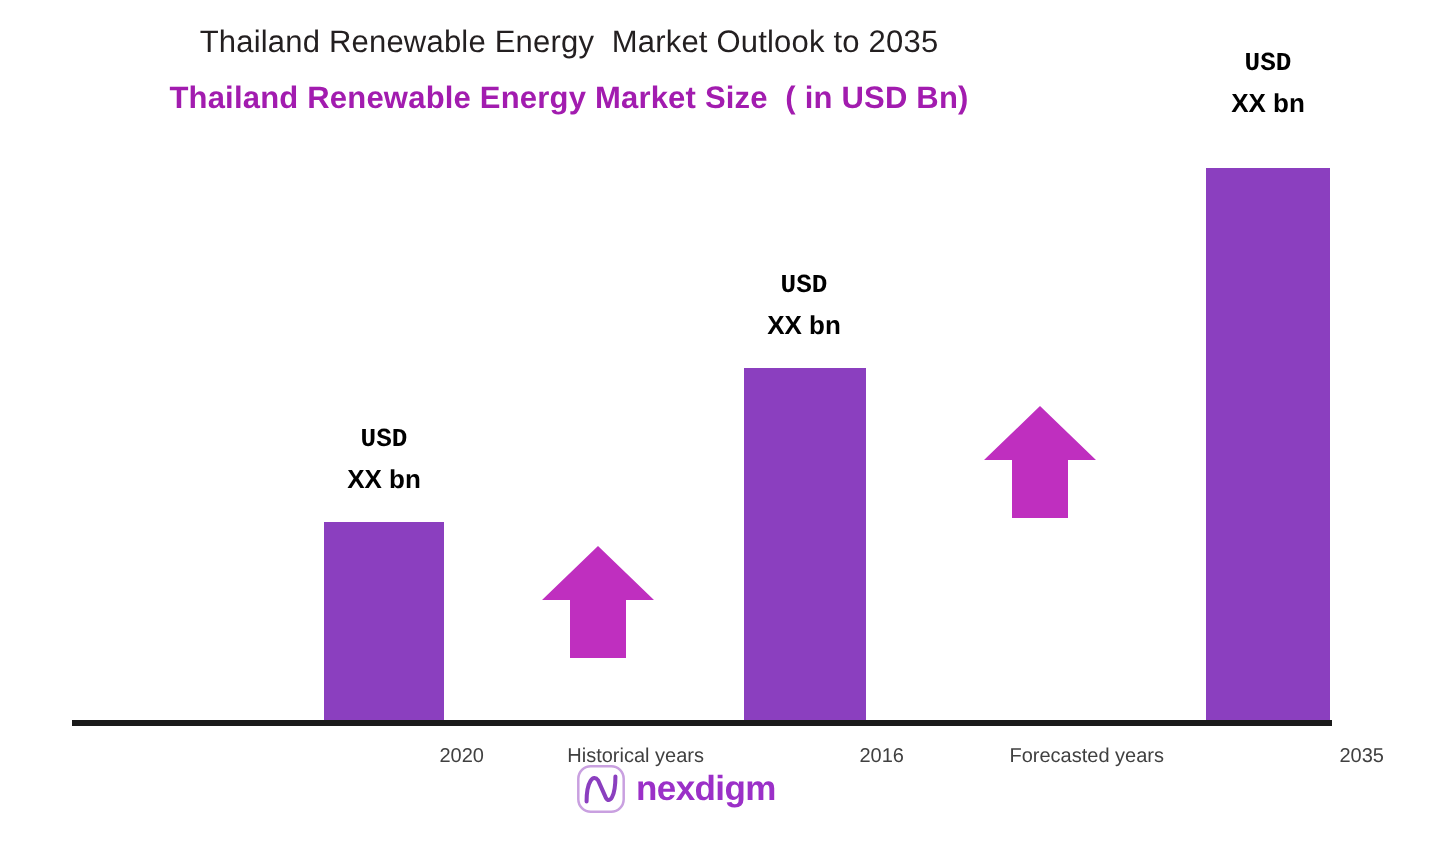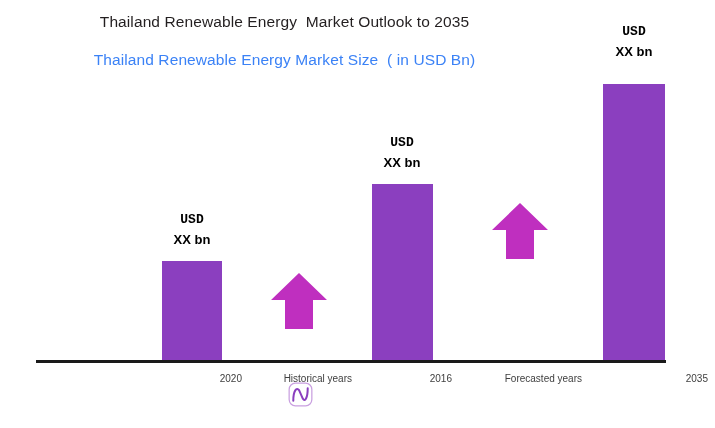--- a/index.html
+++ b/index.html
@@ -36,25 +36,24 @@
   .title-line-1 {
     font-size: 15.5px;
     font-weight: 400;
     letter-spacing: 0.1px;
     color: #231f20;
     line-height: 28px;
     white-space: pre;
   }
   .title-line-2 {
     font-size: 15.5px;
-    font-weight: 400;
+    font-weight: 700;
     letter-spacing: 0.1px;
-    color: #3b82f6;
+    color: #a21caf;
     line-height: 28px;
-    margin-top: 10px;
     white-space: pre;
   }
 
   
   .plot-area {
     position: absolute;
     left: 0;
     top: 0;
     width: 715px;
     height: 428px;
@@ -109,21 +108,21 @@
     font-size: 10px;
     font-weight: 400;
     color: #404040;
     white-space: nowrap;
     line-height: 17px;
   }
   .x-label-2020        { left: 142px; width: 100px; }
   .x-label-historical  { left: 222px; width: 130px; }
   .x-label-2025        { left: 352px; width: 100px; }
   .x-label-forecasted  { left: 442px; width: 140px; }
-  .x-label-2035        { left: 608px; width: 100px; }
+  .x-label-2035        { left: 592px; width: 100px; }
 
   
   .brand-logo {
     position: absolute;
     left: 288px;
     top: 381px;
     width: 140px;
     height: 26px;
     display: flex;
     align-items: center;
@@ -192,15 +191,16 @@
 
   </div>
 
   <div class="brand-logo">
     <span class="brand-mark">
       <svg viewBox="0 0 26 26" width="25" height="25" aria-hidden="true">
         <rect x="1.2" y="1.2" width="23.6" height="23.6" rx="6.5" ry="6.5" fill="none" stroke="#C9A0E0" stroke-width="1.3"></rect>
         <path d="M5.5 19.5 C5.5 9 9 5 11.5 8.5 L15.5 17.5 C17.5 21 20.5 17 20.5 6.5" fill="none" stroke="#8B3FBF" stroke-width="2.1" stroke-linecap="round" stroke-linejoin="round"></path>
       </svg>
     </span>
+    <span class="brand-name">nexdigm</span>
   </div>
 
 </div>
 
 </body></html>

